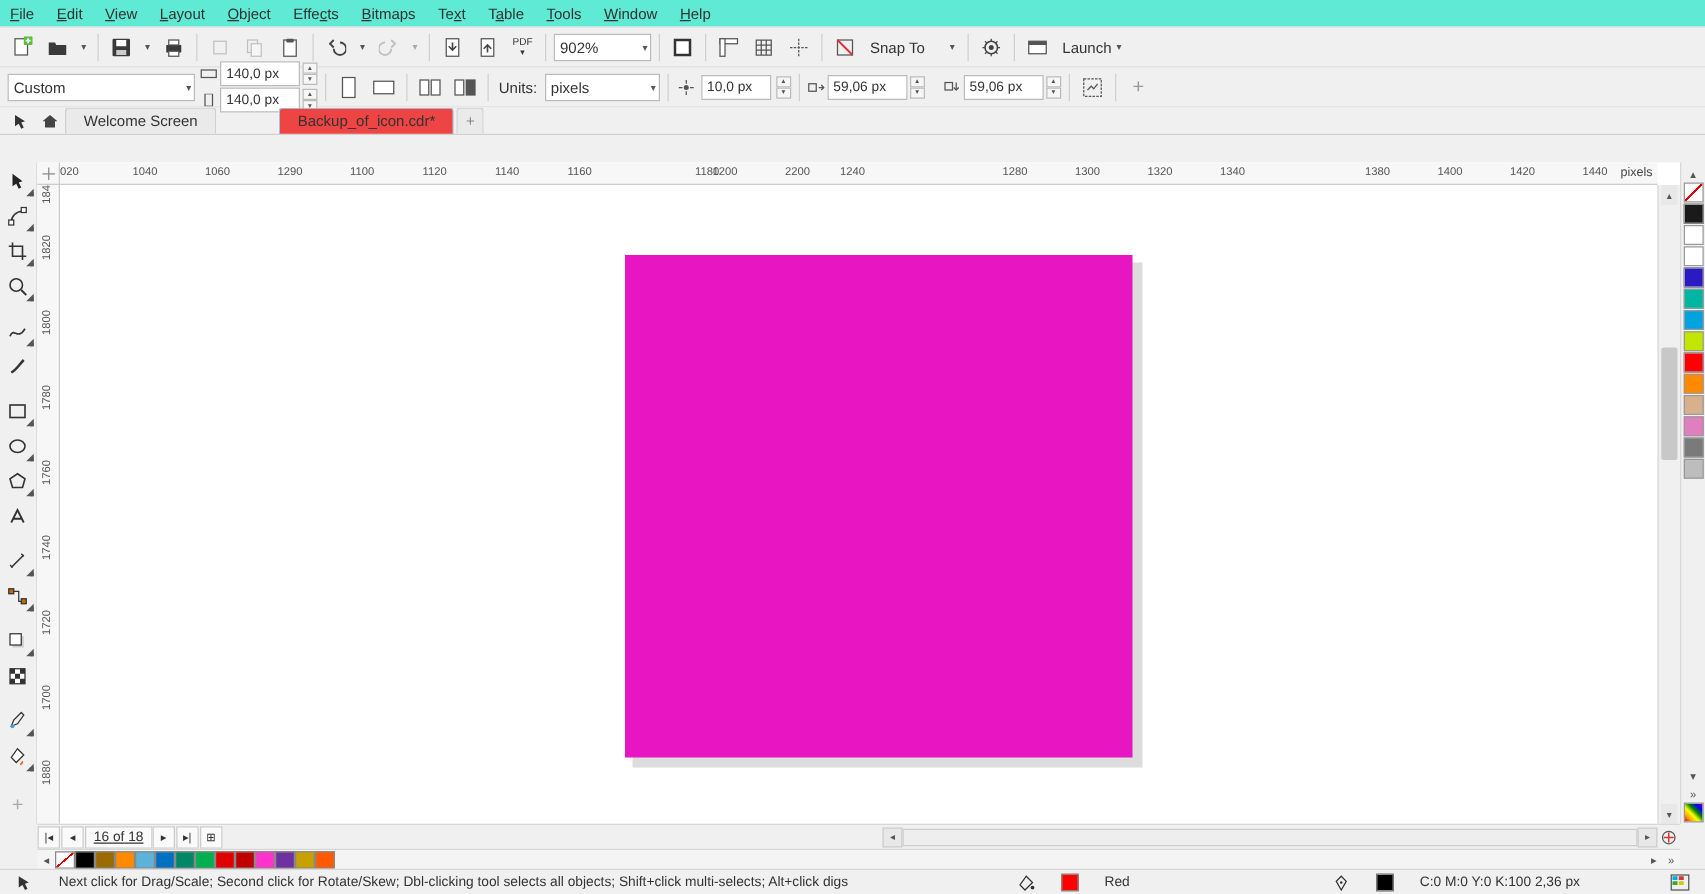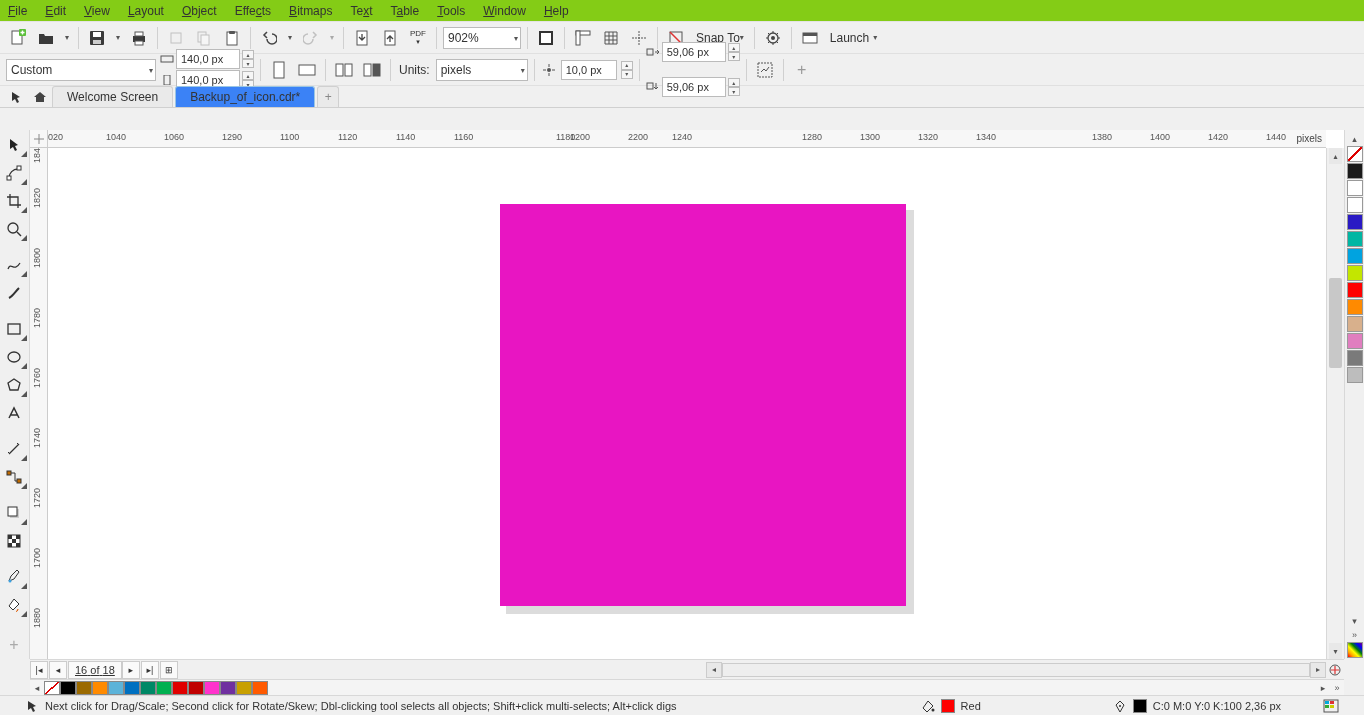--- a/index.html
+++ b/index.html
@@ -1,39 +1,39 @@
 <!DOCTYPE html>
 <html><head>
 <meta charset="utf-8">
 <style>
 * { margin: 0; padding: 0; box-sizing: border-box; font-family: "Segoe UI", Tahoma, sans-serif; }
 body { width: 1364px; height: 715px; background: #f0f0f0; font-size: 12px; color: #333; overflow: hidden; position: relative; }
 
 
-.menubar { height: 22px; background: #84cc16; display: flex; align-items: center; padding: 0 8px; gap: 18px; border-bottom: 1px solid #e4e4e4; }
+.menubar { height: 22px; background: #5eead4; display: flex; align-items: center; padding: 0 8px; gap: 18px; border-bottom: 1px solid #e4e4e4; }
 .menubar span { cursor: default; }
 .menubar span u { text-decoration: underline; }
 
 
 .toolbars { background: #f0f0f0; }
 .toolbar-row { height: 32px; display: flex; align-items: center; padding: 0 6px; gap: 4px; border-bottom: 1px solid #e0e0e0; }
 .tb-btn { width: 24px; height: 24px; display: flex; align-items: center; justify-content: center; border-radius: 2px; }
 .tb-sep { width: 1px; height: 22px; background: #d0d0d0; margin: 0 2px; }
 .tb-drop { width: 10px; display:flex; align-items:center; justify-content:center; font-size:8px; color:#555;}
 .combo { height: 22px; background: #fff; border: 1px solid #bbb; display: flex; align-items: center; padding: 0 4px; font-size: 12px; position: relative; }
 .combo .caret { position:absolute; right:2px; top:50%; transform:translateY(-50%); font-size:8px; color:#555;}
 .numfield { height: 20px; background: #fff; border: 1px solid #bbb; display: flex; align-items: center; padding: 0 4px; font-size: 11px; width: 64px; }
 .spinner { width: 12px; display:flex; flex-direction:column; }
 .spinner div { height:9px; border:1px solid #bbb; background:#f6f6f6; font-size:6px; display:flex; align-items:center; justify-content:center; line-height:1; color:#555;}
 
 
 .doctabs { height: 22px; background: #f0f0f0; display: flex; align-items: stretch; border-bottom: 1px solid #d0d0d0; padding-left:4px;}
 .homebtn { width:24px; display:flex; align-items:center; justify-content:center; }
 .doctab { display:flex; align-items:center; padding:0 14px; border:1px solid #d0d0d0; border-bottom:none; background:#eaeaea; margin-right:2px; border-radius:3px 3px 0 0; font-size:12px;}
-.doctab.active { background:#3b82f6; border-color:#9bc6e3;}
+.doctab.active { background:#ef4444; border-color:#9bc6e3;margin-left:48px;}
 .addtab { width:22px; display:flex; align-items:center; justify-content:center; color:#888; border:1px solid #d0d0d0; border-bottom:none; border-radius:3px 3px 0 0; background:#eaeaea;}
 
 
 .main { position: absolute; top: 130px; left: 0; right: 0; bottom: 56px; display: flex; }
 .toolbox { width: 30px; background: #f0f0f0; border-right: 1px solid #d8d8d8; display:flex; flex-direction:column; padding-top:2px; gap:2px;}
 .toolbox .tool { width:28px; height:26px; display:flex; align-items:center; justify-content:center; position:relative;}
 .toolbox .tool .fly { position:absolute; right:1px; bottom:1px; border:3px solid transparent; border-right-color:#555; border-bottom-color:#555; width:0; height:0;}
 .canvas-wrap { flex:1; position:relative; background:#fff; }
 .ruler-h { position:absolute; top:0; left:18px; right:18px; height:18px; background:#f7f7f7; border-bottom:1px solid #ccc; font-size:9px; color:#555; overflow:hidden;}
 .ruler-h .ticks { position:absolute; left:0; right:0; top:0; bottom:0; }
@@ -68,21 +68,21 @@
 .pagebar .hscroll .track { flex:1; height:14px; background:#eee; border:1px solid #ccc;}
 .pagebar .endicon { width:18px; height:18px; display:flex; align-items:center; justify-content:center;}
 
 
 .palette-bottom { position:absolute; left:30px; right:20px; bottom:20px; height:16px; background:#f4f4f4; display:flex; align-items:center; border-top:1px solid #d8d8d8;}
 .palette-bottom .nav { width:14px; height:14px; display:flex; align-items:center; justify-content:center; font-size:9px; color:#555;}
 .palette-bottom .sw { width:16px; height:14px; border:1px solid #888;}
 .palette-bottom .sw.none { background: linear-gradient(to top left, #fff 0%, #fff 46%, #d00 46%, #d00 54%, #fff 54%, #fff 100%); }
 
 
-.statusbar { position:absolute; left:0; right:0; bottom:0; height:20px; background:#f0f0f0; border-top:1px solid #d8d8d8; display:flex; align-items:center; padding:0 25px; font-size:11px; gap:6px;margin-top:44px;}
+.statusbar { position:absolute; left:0; right:0; bottom:0; height:20px; background:#f0f0f0; border-top:1px solid #d8d8d8; display:flex; align-items:center; padding:0 12px; font-size:11px; gap:21px;margin-top:44px;}
 .statusbar .flex { flex:1; }
 .statusbar .fillsw { width:14px; height:14px; border:1px solid #888;}
 .statusbar .pensw { width:14px; height:14px; border:1px solid #888;}
 
 svg { display:block; }
 .disabled { opacity:0.45; }
 </style>
 </head>
 <body>
 
@@ -210,21 +210,21 @@
           <path d="M8 1v14M1 8h14" stroke="#555" stroke-dasharray="2 1"></path>
         </svg>
       </div>
   <div class="tb-sep"></div>
   <div class="tb-btn">
         <svg width="16" height="16">
           <rect x="2" y="2" width="12" height="12" fill="none" stroke="#555"></rect>
           <path d="M2 2l12 12" stroke="#d33" stroke-width="1.5"></path>
         </svg>
       </div>
-  <div style="display:flex; align-items:center; padding:0 4px; gap:0;">
+  <div style="display:flex; align-items:center; padding:0 4px; gap:20px;">
         <span>Snap To</span>
         <span style="font-size:8px;color:#555">▾</span>
       </div>
   <div class="tb-sep"></div>
   <div class="tb-btn">
         <svg width="16" height="16">
           <circle cx="8" cy="8" r="5" fill="none" stroke="#444" stroke-width="1.3"></circle>
           <circle cx="8" cy="8" r="2" fill="#444"></circle>
           <path d="M8 1v2M8 13v2M1 8h2M13 8h2M3 3l1.5 1.5M11.5 11.5L13 13M13 3l-1.5 1.5M4.5 11.5L3 13" stroke="#444"></path>
         </svg>
@@ -315,21 +315,21 @@
         </svg>
       </span>
   <div class="numfield" style="width:56px">
         <span>10,0 px</span>
       </div>
   <div class="spinner">
         <div>▴</div>
         <div>▾</div>
       </div>
   <div class="tb-sep"></div>
-  <div style="display:flex; flex-direction:column; gap:15px;">
+  <div style="display:flex; flex-direction:row; gap:15px;">
     <div style="display:flex; align-items:center; gap:2px;">
       <span>
             <svg width="14" height="10">
               <rect x="1" y="2" width="6" height="6" fill="none" stroke="#555"></rect>
               <path d="M9 5h4" stroke="#555"></path>
               <path d="M11 3l2 2-2 2" fill="none" stroke="#555"></path>
             </svg>
           </span>
       <div class="numfield">
             <span>59,06 px</span>

